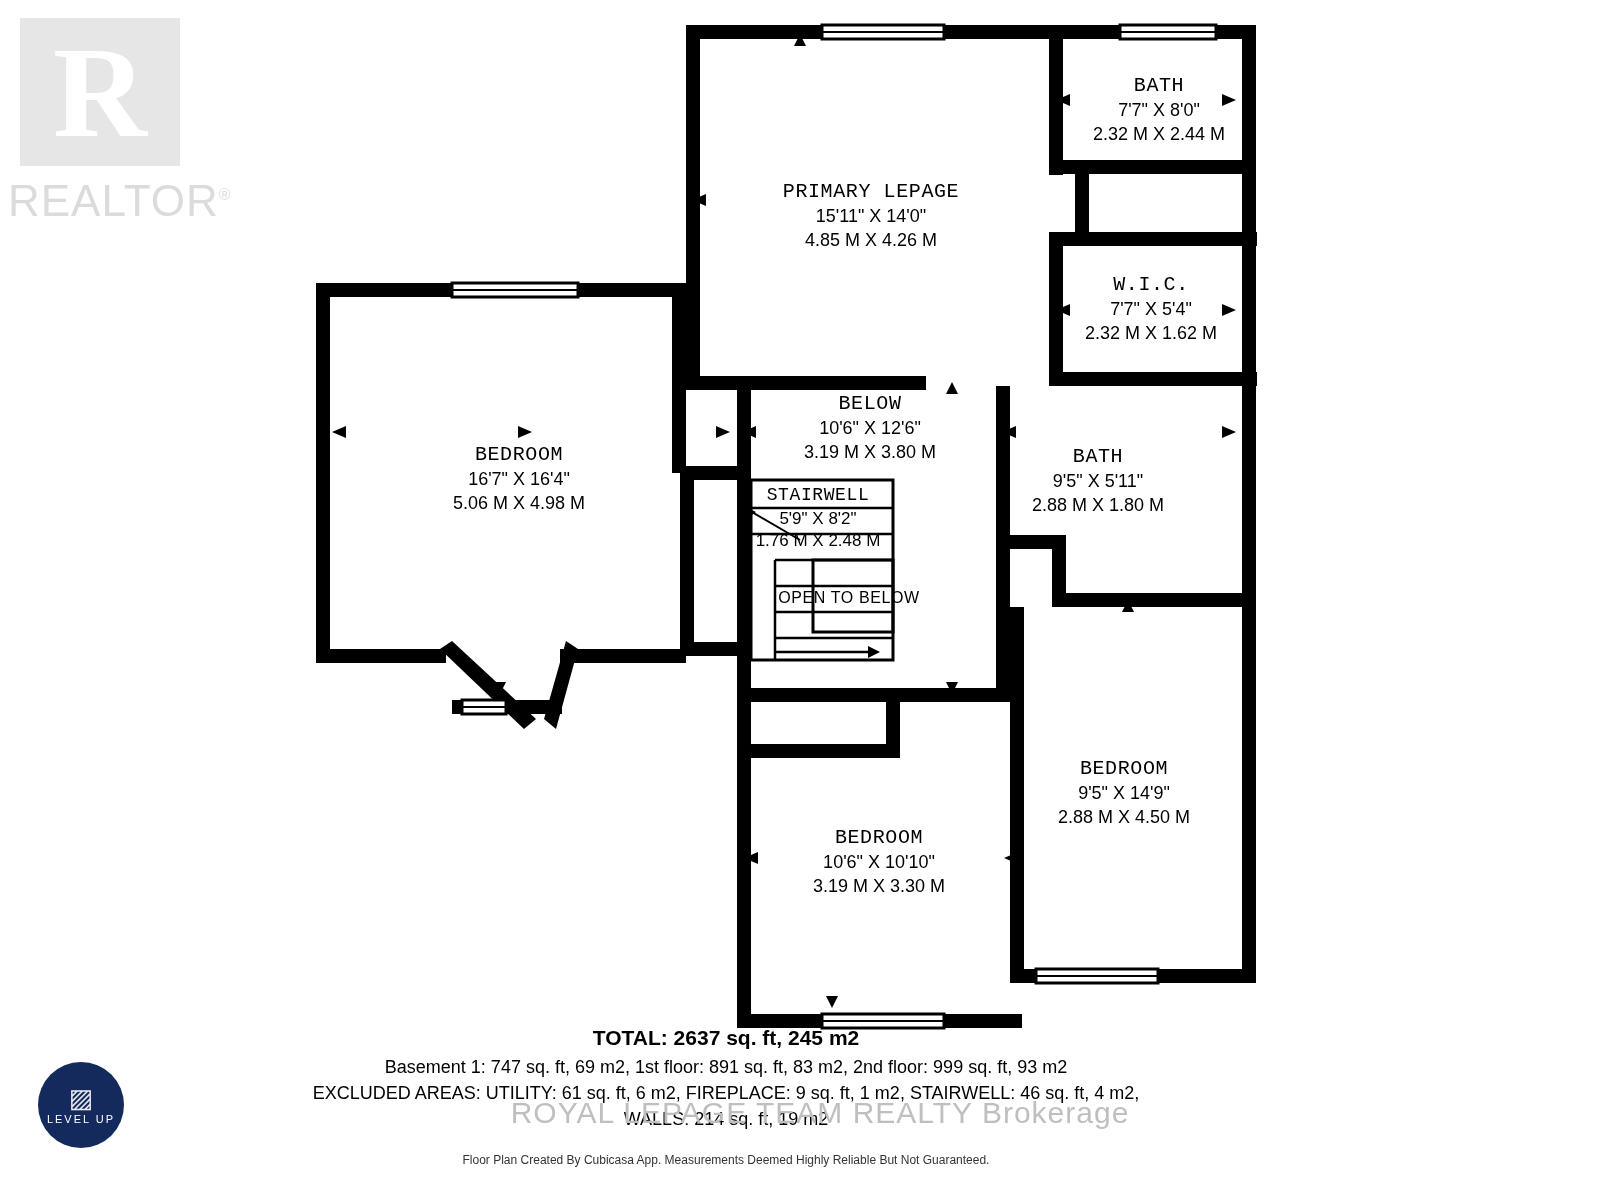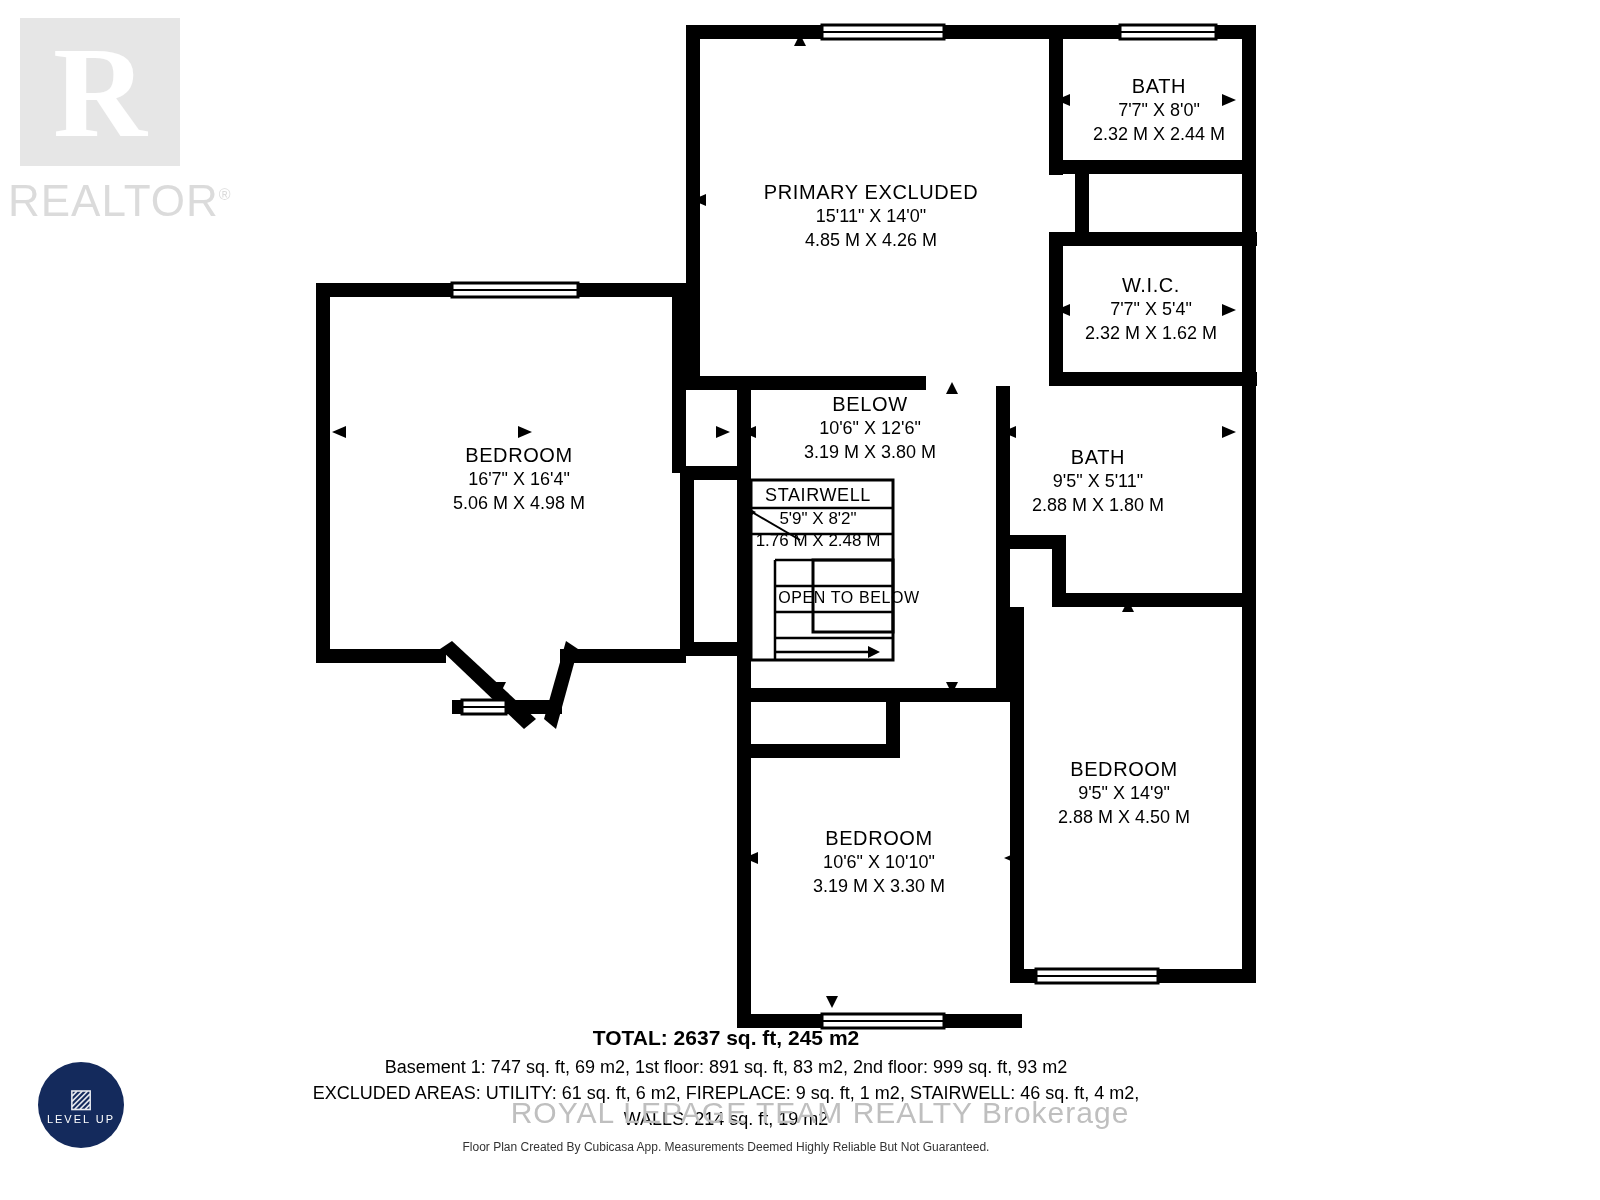--- a/index.html
+++ b/index.html
@@ -110,20 +110,21 @@
   .room-label {
     position: absolute;
     text-align: center;
     line-height: 1.32;
     transform: translate(-50%, -50%);
     white-space: nowrap;
   }
   .room-label .name {
     font-size: 20px;
     letter-spacing: .6px;
+    font-family: Liberation Mono, monospace;
   }
   .room-label .dim {
     font-size: 18px;
   }
   .room-label.small .name { font-size: 18px; }
   .room-label.small .dim { font-size: 17px; }
 
   .note-label {
     position: absolute;
     transform: translate(-50%, -50%);
@@ -144,21 +145,21 @@
     font-size: 21px;
     font-weight: bold;
     margin-bottom: 4px;
   }
   .footer .line {
     font-size: 18px;
     line-height: 1.45;
   }
   .footer .fineprint {
     font-size: 12px;
-    margin-top: 8px;
+    margin-top: 21px;
     color: #333333;
   }
 </style>
 </head>
 <body>
 
 <div class="realtor-mark">
   <div class="realtor-r">
     <span>R</span>
   </div>
@@ -286,21 +287,21 @@
   </g>
 </svg>
 
 <div id="room-labels">
     <div class="room-label" style="left: 1159px; top: 110px;">
       <div class="name">BATH</div>
       <div class="dim">7'7" X 8'0"</div>
       <div class="dim">2.32 M X 2.44 M</div>
     </div>
     <div class="room-label" style="left: 871px; top: 216px;">
-      <div class="name">PRIMARY EXCLUDED</div>
+      <div class="name">PRIMARY LEPAGE</div>
       <div class="dim">15'11" X 14'0"</div>
       <div class="dim">4.85 M X 4.26 M</div>
     </div>
     <div class="room-label" style="left: 1151px; top: 309px;">
       <div class="name">W.I.C.</div>
       <div class="dim">7'7" X 5'4"</div>
       <div class="dim">2.32 M X 1.62 M</div>
     </div>
     <div class="room-label" style="left: 870px; top: 428px;">
       <div class="name">BELOW</div>

